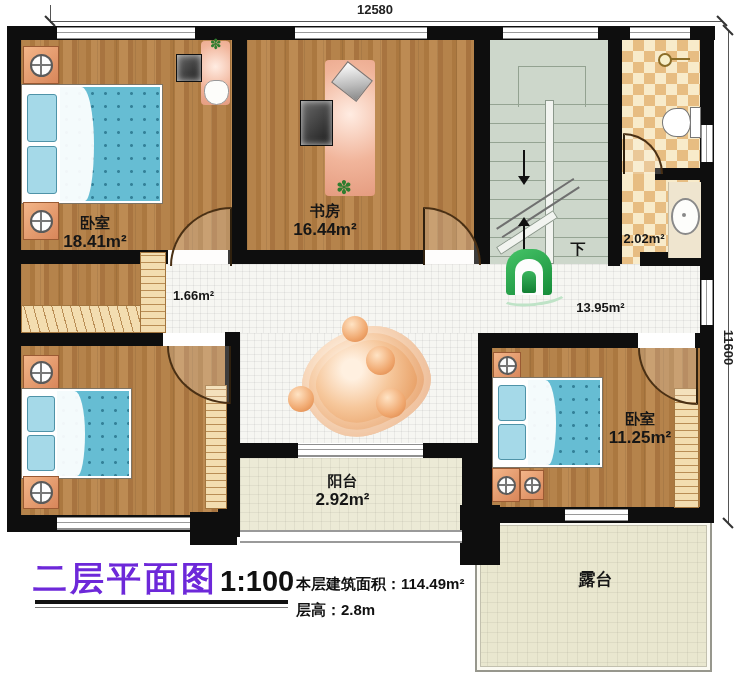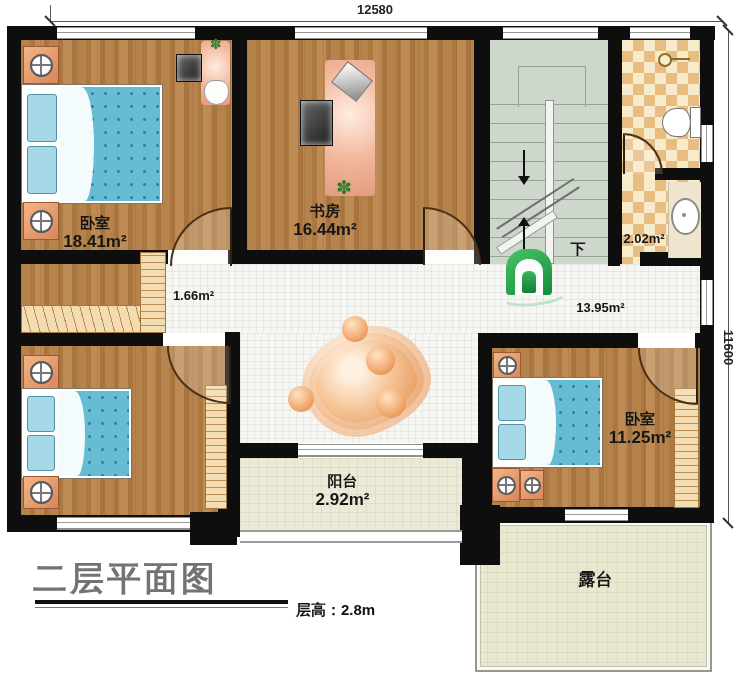--- a/index.html
+++ b/index.html
@@ -45,21 +45,21 @@
         background:radial-gradient(circle at 42% 36%, #fff0e0 0 10%, #f6c79b 38%, #e8a066 68%, #dc8146 100%);
         box-shadow:inset 0 0 0 7px rgba(255,255,255,.28), inset 0 0 0 14px rgba(255,255,255,.18);}
   .pouf{position:absolute;border-radius:50%;background:radial-gradient(circle at 38% 32%, #ffe3c4, #f0a86f 60%, #d97f42);}
   .tread{position:absolute;background:repeating-linear-gradient(to bottom, #95a493 0 1px, transparent 1px 19px);}
   .dimline{position:absolute;background:#555;}
   .dimtick{position:absolute;width:14px;height:2px;background:#333;transform:rotate(45deg);}
   .dimtext{position:absolute;font-size:13px;font-weight:bold;color:#222;text-align:center;}
   .plant{position:absolute;color:#2f7d2f;font-weight:bold;}
   .logo-text{position:absolute;font-size:30px;font-weight:800;color:#21a54b;letter-spacing:7px;
              text-shadow:0 1px 0 rgba(255,255,255,.85);white-space:nowrap;}
-  .title-cn{position:absolute;font-size:34px;font-weight:bold;color:#737373;letter-spacing:3px;white-space:nowrap;}
+  .title-cn{position:absolute;font-size:34px;font-weight:bold;color:#6d28d9;letter-spacing:3px;white-space:nowrap;}
   .title-scale{position:absolute;font-size:29px;font-weight:bold;color:#111;white-space:nowrap;}
   .title-info{position:absolute;font-size:15px;font-weight:bold;color:#111;white-space:nowrap;}
 </style>
 </head>
 <body>
 
 <div class="stage">
 
   <div class="wood" style="left:21px;top:40px;width:211px;height:210px;"></div>
   <div class="wood" style="left:21px;top:250px;width:144px;height:82px;"></div>
@@ -235,17 +235,19 @@
   <div class="dimline" style="left:50px;top:21px;width:672px;height:1px;"></div>
   <div class="dimline" style="left:50px;top:5px;width:1px;height:18px;"></div>
   <div class="dimtick" style="left:43px;top:20px;"></div>
   <div class="dimtick" style="left:715px;top:20px;"></div>
   <div class="dimline" style="left:728px;top:30px;width:1px;height:493px;"></div>
   <div class="dimtick" style="left:721px;top:29px;"></div>
   <div class="dimtick" style="left:721px;top:522px;"></div>
   <div class="dimtext" style="left:698px;top:340px;width:60px;transform:rotate(90deg);">11600</div>
 
   <div class="title-cn" style="left:33px;top:556px;">二层平面图</div>
+  <div class="title-scale" style="left:220px;top:565px;">1:100</div>
   <div style="position:absolute;left:35px;top:600px;width:253px;height:4px;background:#111;"></div>
   <div style="position:absolute;left:35px;top:607px;width:253px;height:1px;background:#777;"></div>
+  <div class="title-info" style="left:296px;top:575px;">本层建筑面积：114.49m²</div>
   <div class="title-info" style="left:296px;top:601px;">层高：2.8m</div>
 
 </div>
 
 </body></html>

